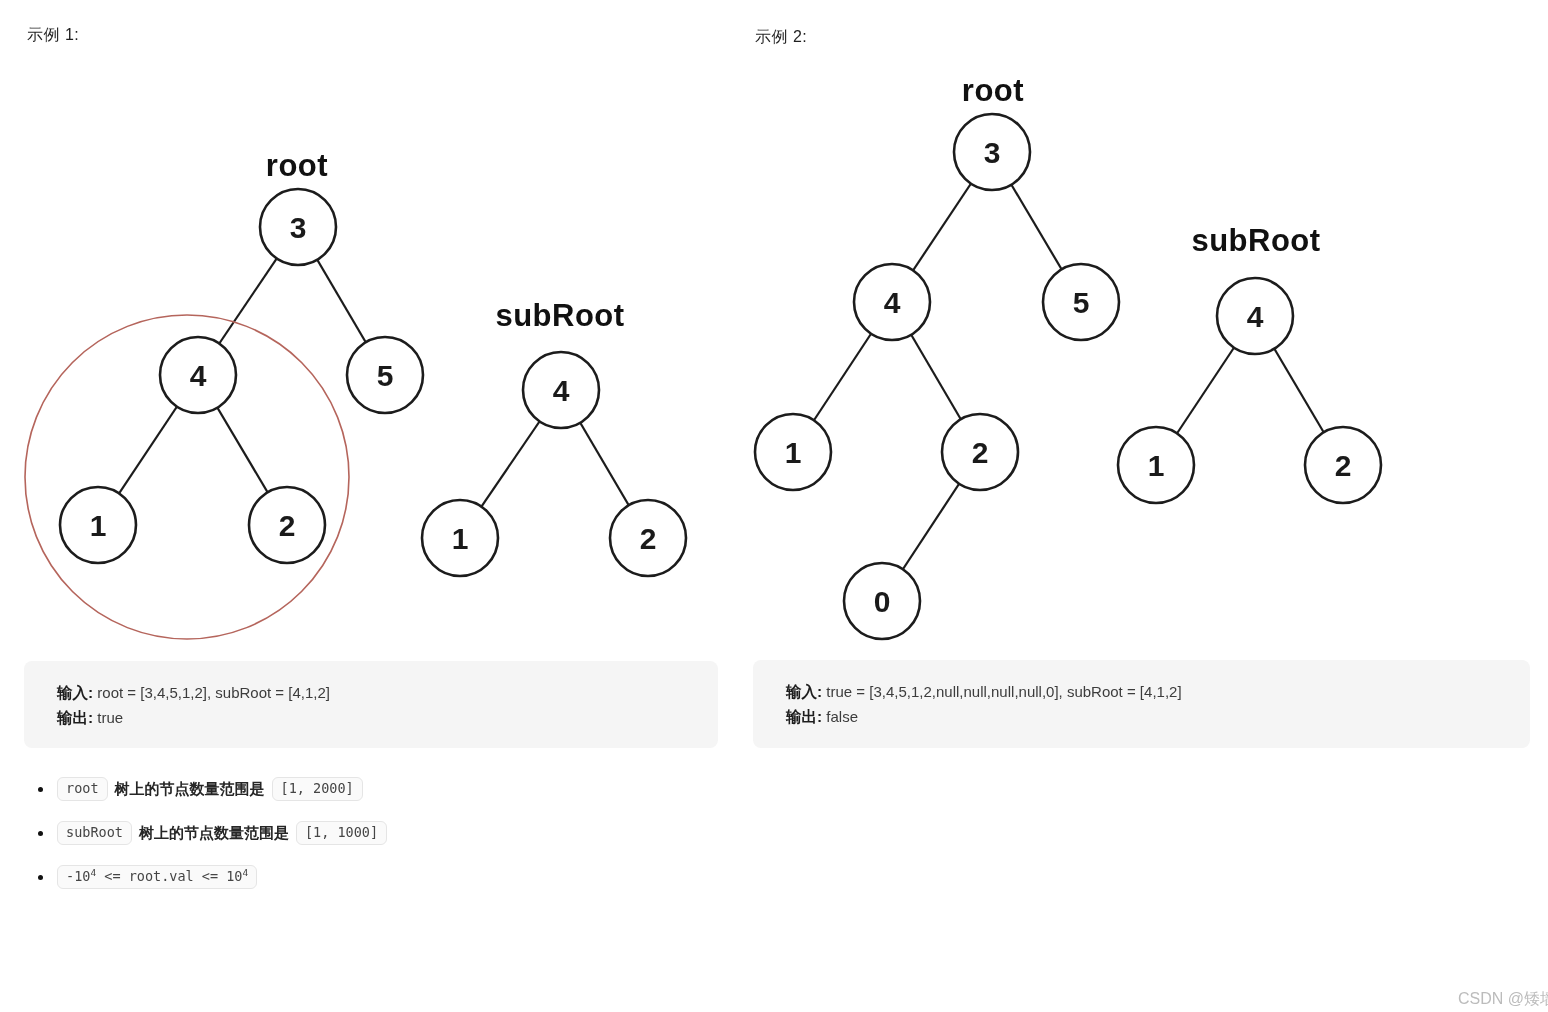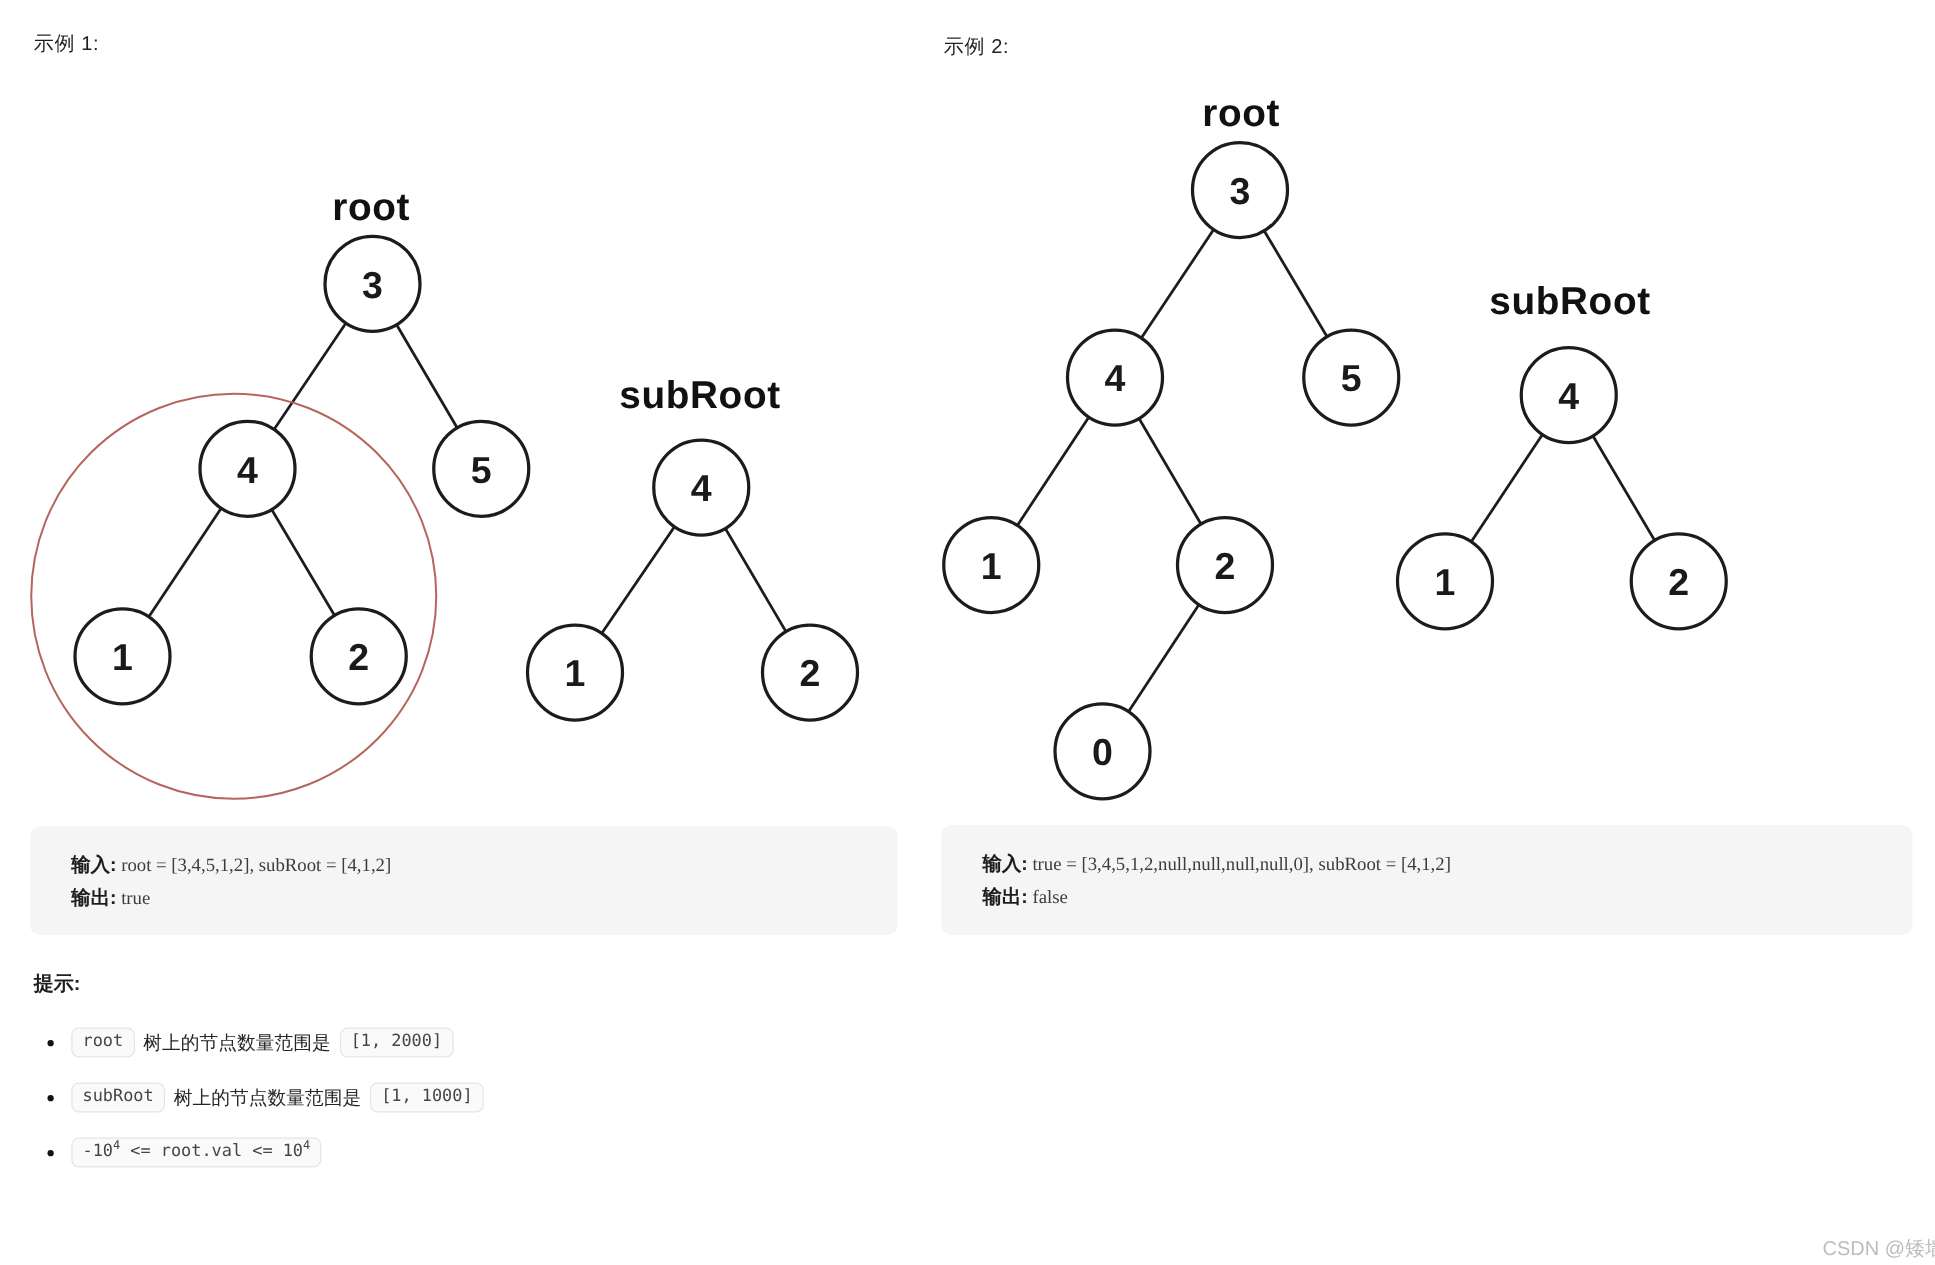--- a/index.html
+++ b/index.html
@@ -71,21 +71,21 @@
     white-space: pre;
     color: #3c3c3c;
   }
   .io-label {
     font-weight: 700;
     color: #1d1d1d;
     font-family: "Liberation Sans", sans-serif;
     margin-left: 12px;
   }
   .io-code {
-    font-family: Liberation Serif, serif;
+    font-family: Liberation Sans, sans-serif;
     font-size: 15px;
     color: #3c3c3c;
   }
 
   
   #hints {
     position: absolute;
     left: 27px;
     top: 777px;
     width: 900px;
@@ -126,21 +126,21 @@
     color: #454545;
     white-space: pre;
     line-height: 19px;
   }
   .code-pill sup {
     font-size: 9.5px;
     line-height: 0;
   }
   .hint-text {
     font-size: 15px;
-    font-weight: 400;
+    font-weight: 700;
     color: #262626;
     margin: 0 7px;
     white-space: pre;
   }
 
   #watermark {
     position: absolute;
     left: 1458px;
     top: 989px;
     font-size: 16px;
@@ -225,21 +225,20 @@
   <div class="io-row"><span class="io-label">输入:</span><span class="io-code"> root = [3,4,5,1,2], subRoot = [4,1,2]</span></div>
   <div class="io-row"><span class="io-label">输出:</span><span class="io-code"> true</span></div>
 </div>
 
 <div class="io-panel" style="left:753px; top:660px; width:777px; height:88px;">
   <div class="io-row"><span class="io-label">输入:</span><span class="io-code"> true = [3,4,5,1,2,null,null,null,null,0], subRoot = [4,1,2]</span></div>
   <div class="io-row"><span class="io-label">输出:</span><span class="io-code"> false</span></div>
 </div>
 
 <div id="hints">
-  <h3 class="hints-title">提示:</h3>
   <ul class="hints-list">
     <li>
       <span class="bullet-dot"></span>
       <span class="code-pill">root</span>
       <span class="hint-text">树上的节点数量范围是</span>
       <span class="code-pill">[1, 2000]</span>
     </li>
     <li>
       <span class="bullet-dot"></span>
       <span class="code-pill">subRoot</span>

